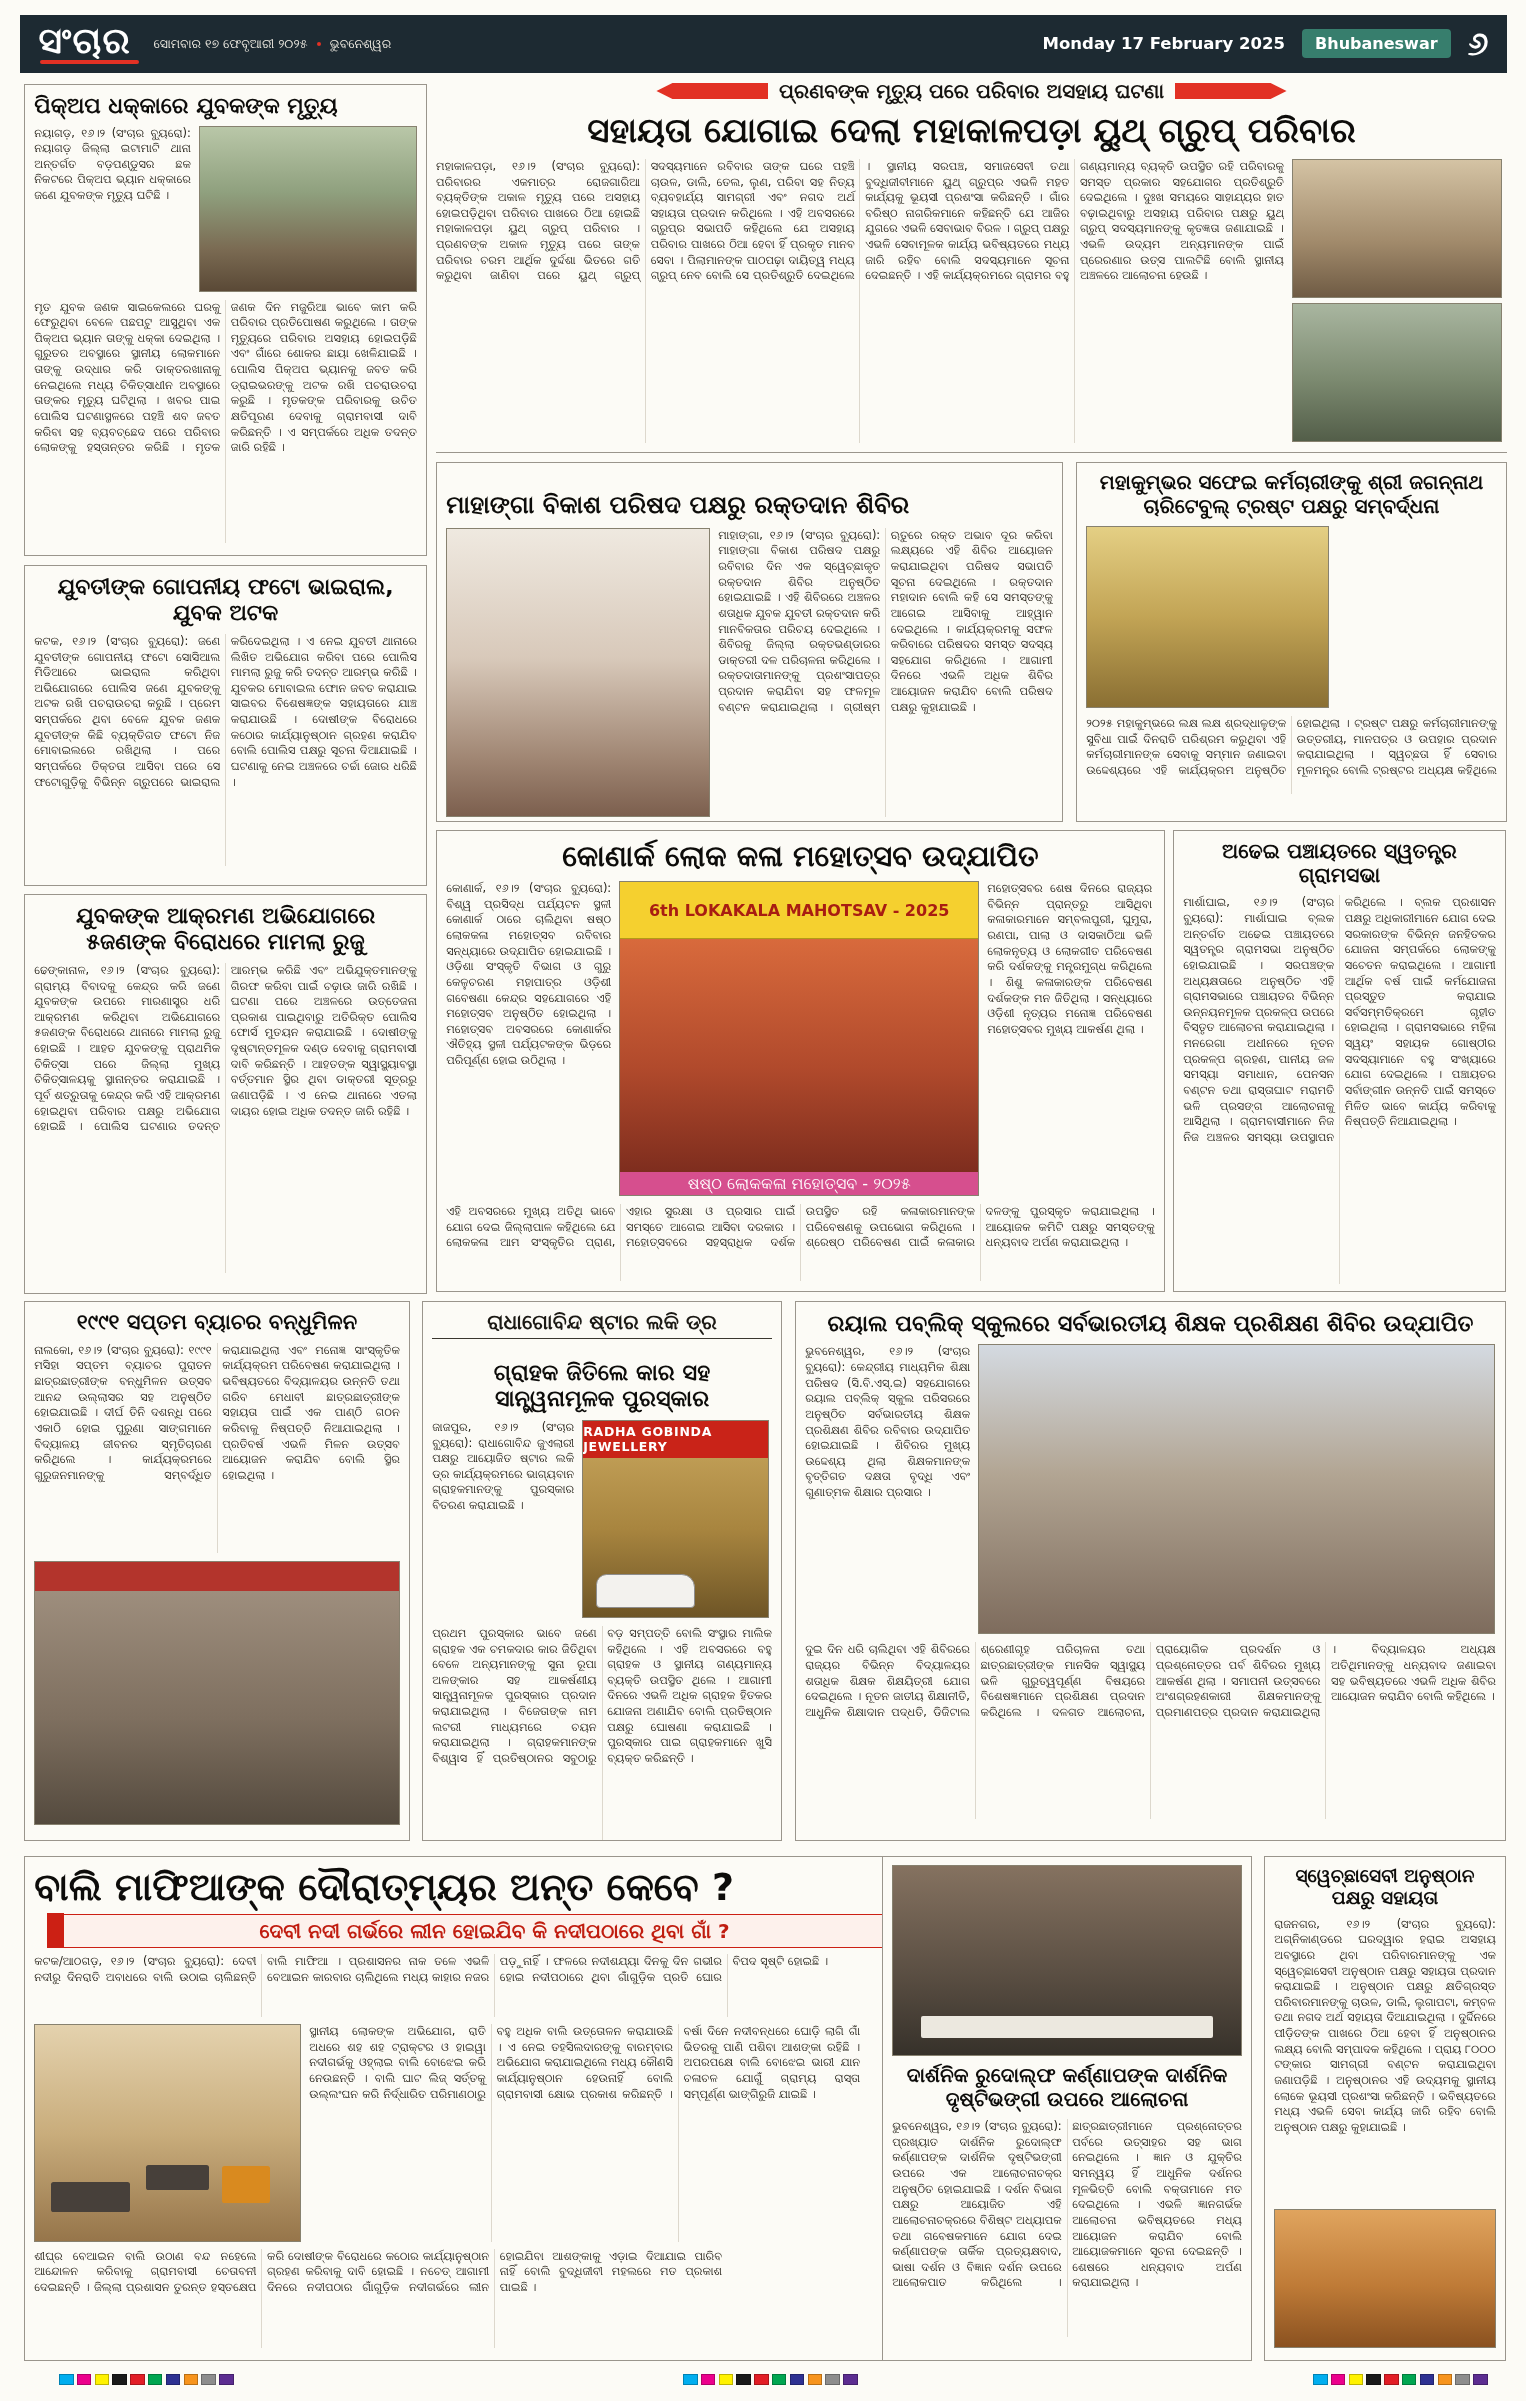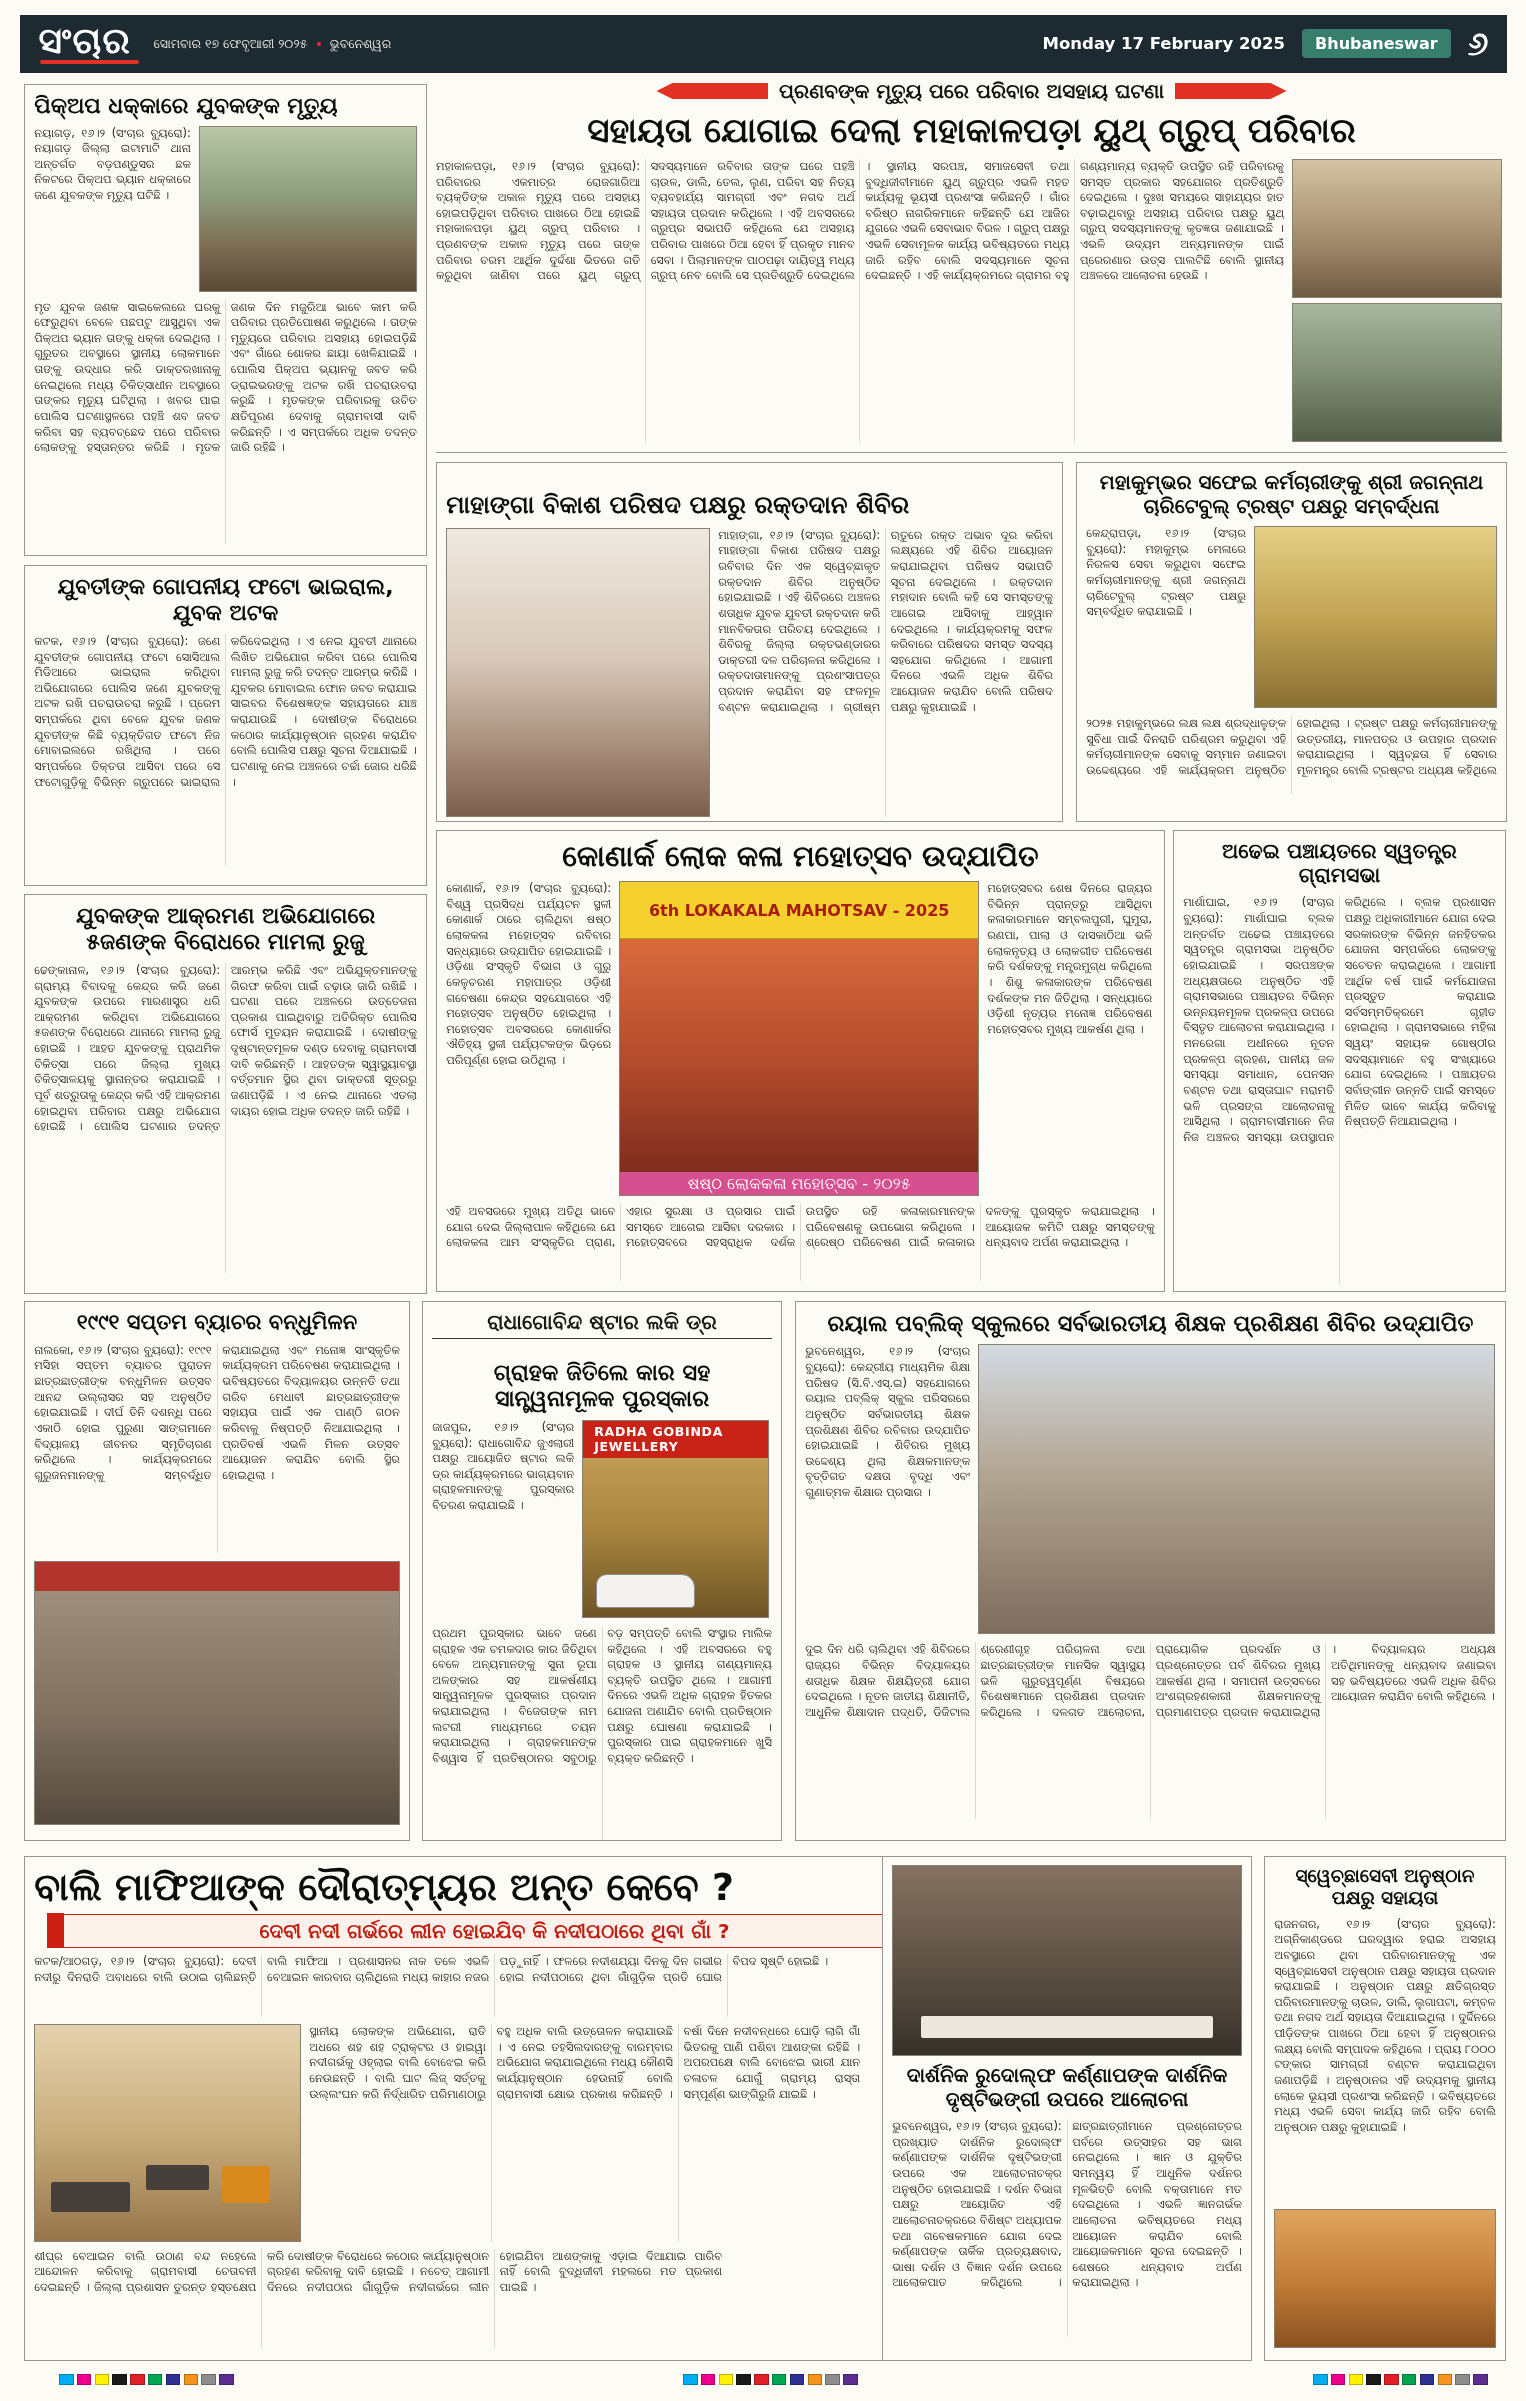--- a/index.html
+++ b/index.html
@@ -37,21 +37,21 @@
   .ph-blood     { background:linear-gradient(180deg,#efe9e0,#d8c9ba 45%,#a08673 80%,#7c5f4e); }
   .ph-felicit   { background:linear-gradient(180deg,#e4cf84,#c2a455 50%,#8a6f33); }
   .ph-stage-mid { background:linear-gradient(180deg,#d86a3c,#b14a2c 55%,#7e2d1e); }
   .ph-group     { background:linear-gradient(180deg,#a59584,#7e6f5f 60%,#544a3e); }
   .ph-school    { background:linear-gradient(180deg,#d4dae1,#b2a593 45%,#7e6c5d); }
   .ph-shop      { background:linear-gradient(180deg,#caa85f,#a8853f 55%,#6e5526); }
   .ph-sand      { background:linear-gradient(180deg,#e4d2ae,#c9ad7c 50%,#96754a); }
   .ph-meeting   { background:linear-gradient(180deg,#857260,#5c5044 55%,#36312a); }
   .ph-ngo       { background:linear-gradient(180deg,#e0a45e,#bf7b37 55%,#8a5120); }
   .ph-bannerstrip { position:absolute; left:0; top:0; right:0; height:29px; background:#b3342c; }
-  .ph-sign { position:absolute; left:0; top:0; right:0; height:37px; background:#c92318; color:#fff; font-weight:800; font-size:12.5px; display:flex; align-items:center; justify-content:center; letter-spacing:0.7px;padding-left:11px; }
+  .ph-sign { position:absolute; left:0; top:0; right:0; height:37px; background:#c92318; color:#fff; font-weight:800; font-size:12.5px; display:flex; align-items:center; justify-content:center; letter-spacing:0.7px; }
   .car-shape { position:absolute; left:13.2px; bottom:9.2px; width:99px; height:34px; background:#f3f2ee; border:0.7px solid #8d8d8d; border-radius:10.6px 13.2px 4px 4px; }
   .truck-shape { position:absolute; width:79px; height:30px; background:#47403a; border-radius:2.6px; }
   .excavator-shape { position:absolute; width:48px; height:37px; background:#d98a1f; border-radius:2.6px; }
   .table-strip { position:absolute; left:8%; bottom:17px; width:84%; height:22.4px; background:#ece8df; border-radius:2px; }
 
   
   .lok-banner { height:57px; background:#f5d02f; color:#a81d12; font-weight:800; font-size:16px; display:flex; align-items:center; justify-content:center; text-align:center; border-bottom:0.7px solid #b39a17; }
   .lok-strip { height:23px; background:#d64f8e; color:#fff; font-weight:400; font-size:16px; display:flex; align-items:center; justify-content:center; }
 
   
@@ -133,21 +133,20 @@
     <h2 class="hl" style="font-size:24.4px;margin-top:20px;">ମାହାଙ୍ଗା ବିକାଶ ପରିଷଦ ପକ୍ଷରୁ ରକ୍ତଦାନ ଶିବିର</h2>
     <div class="row" style="margin-top:8px;">
       <div class="photo ph-blood" style="width:264px; height:289px;"></div>
       <div class="body cols2" style="width:335px; height:289px;">ମାହାଙ୍ଗା, ୧୬।୨ (ସଂଚାର ବ୍ୟୁରୋ): ମାହାଙ୍ଗା ବିକାଶ ପରିଷଦ ପକ୍ଷରୁ ରବିବାର ଦିନ ଏକ ସ୍ୱେଚ୍ଛାକୃତ ରକ୍ତଦାନ ଶିବିର ଅନୁଷ୍ଠିତ ହୋଇଯାଇଛି । ଏହି ଶିବିରରେ ଅଞ୍ଚଳର ଶତାଧିକ ଯୁବକ ଯୁବତୀ ରକ୍ତଦାନ କରି ମାନବିକତାର ପରିଚୟ ଦେଇଥିଲେ । ଶିବିରକୁ ଜିଲ୍ଲା ରକ୍ତଭଣ୍ଡାରର ଡାକ୍ତରୀ ଦଳ ପରିଚାଳନା କରିଥିଲେ । ରକ୍ତଦାତାମାନଙ୍କୁ ପ୍ରଶଂସାପତ୍ର ପ୍ରଦାନ କରାଯିବା ସହ ଫଳମୂଳ ବଣ୍ଟନ କରାଯାଇଥିଲା । ଗ୍ରୀଷ୍ମ ଋତୁରେ ରକ୍ତ ଅଭାବ ଦୂର କରିବା ଲକ୍ଷ୍ୟରେ ଏହି ଶିବିର ଆୟୋଜନ କରାଯାଇଥିବା ପରିଷଦ ସଭାପତି ସୂଚନା ଦେଇଥିଲେ । ରକ୍ତଦାନ ମହାଦାନ ବୋଲି କହି ସେ ସମସ୍ତଙ୍କୁ ଆଗେଇ ଆସିବାକୁ ଆହ୍ୱାନ ଦେଇଥିଲେ । କାର୍ଯ୍ୟକ୍ରମକୁ ସଫଳ କରିବାରେ ପରିଷଦର ସମସ୍ତ ସଦସ୍ୟ ସହଯୋଗ କରିଥିଲେ । ଆଗାମୀ ଦିନରେ ଏଭଳି ଅଧିକ ଶିବିର ଆୟୋଜନ କରାଯିବ ବୋଲି ପରିଷଦ ପକ୍ଷରୁ କୁହାଯାଇଛି ।</div>
     </div>
   </section>
 
   <section class="art boxed" style="left:1076px; top:462px; width:431px; height:360px;">
     <h2 class="hl center" style="font-size:20px;">ମହାକୁମ୍ଭର ସଫେଇ କର୍ମଚାରୀଙ୍କୁ ଶ୍ରୀ ଜଗନ୍ନାଥ ଚାରିଟେବୁଲ୍ ଟ୍ରଷ୍ଟ ପକ୍ଷରୁ ସମ୍ବର୍ଦ୍ଧନା</h2>
     <div class="row" style="margin-top:8px;">
-      <div class="body" style="width:160px; height:182px;">କେନ୍ଦ୍ରାପଡ଼ା, ୧୬।୨ (ସଂଚାର ବ୍ୟୁରୋ): ମହାକୁମ୍ଭ ମେଳାରେ ନିରଳସ ସେବା କରୁଥିବା ସଫେଇ କର୍ମଚାରୀମାନଙ୍କୁ ଶ୍ରୀ ଜଗନ୍ନାଥ ଚାରିଟେବୁଲ୍ ଟ୍ରଷ୍ଟ ପକ୍ଷରୁ ସମ୍ବର୍ଦ୍ଧିତ କରାଯାଇଛି ।</div>
       <div class="photo ph-felicit" style="width:243px; height:182px;"></div>
     </div>
     <div class="body cols2" style="margin-top:8px; height:78px;">୨୦୨୫ ମହାକୁମ୍ଭରେ ଲକ୍ଷ ଲକ୍ଷ ଶ୍ରଦ୍ଧାଳୁଙ୍କ ସୁବିଧା ପାଇଁ ଦିନରାତି ପରିଶ୍ରମ କରୁଥିବା ଏହି କର୍ମଚାରୀମାନଙ୍କ ସେବାକୁ ସମ୍ମାନ ଜଣାଇବା ଉଦ୍ଦେଶ୍ୟରେ ଏହି କାର୍ଯ୍ୟକ୍ରମ ଅନୁଷ୍ଠିତ ହୋଇଥିଲା । ଟ୍ରଷ୍ଟ ପକ୍ଷରୁ କର୍ମଚାରୀମାନଙ୍କୁ ଉତ୍ତରୀୟ, ମାନପତ୍ର ଓ ଉପହାର ପ୍ରଦାନ କରାଯାଇଥିଲା । ସ୍ୱଚ୍ଛତା ହିଁ ସେବାର ମୂଳମନ୍ତ୍ର ବୋଲି ଟ୍ରଷ୍ଟର ଅଧ୍ୟକ୍ଷ କହିଥିଲେ । ଏହି ଅବସରରେ ବହୁ ସାଧୁସନ୍ଥ, ଶ୍ରଦ୍ଧାଳୁ ତଥା ସ୍ୱେଚ୍ଛାସେବୀ ଉପସ୍ଥିତ ଥିଲେ । ସମସ୍ତଙ୍କ ସହଯୋଗରେ କାର୍ଯ୍ୟକ୍ରମ ସଫଳ ହୋଇଥିଲା ।</div>
   </section>
 
   <section class="art boxed" style="left:436px; top:830px; width:729px; height:462px;">
     <h2 class="hl center" style="font-size:29px;">କୋଣାର୍କ ଲୋକ କଳା ମହୋତ୍ସବ ଉଦ୍ଯାପିତ</h2>
     <div class="row" style="margin-top:8px;">
       <div class="body" style="width:165px; height:315px;">କୋଣାର୍କ, ୧୬।୨ (ସଂଚାର ବ୍ୟୁରୋ): ବିଶ୍ୱ ପ୍ରସିଦ୍ଧ ପର୍ଯ୍ୟଟନ ସ୍ଥଳୀ କୋଣାର୍କ ଠାରେ ଚାଲିଥିବା ଷଷ୍ଠ ଲୋକକଳା ମହୋତ୍ସବ ରବିବାର ସନ୍ଧ୍ୟାରେ ଉଦ୍ଯାପିତ ହୋଇଯାଇଛି । ଓଡ଼ିଶା ସଂସ୍କୃତି ବିଭାଗ ଓ ଗୁରୁ କେଳୁଚରଣ ମହାପାତ୍ର ଓଡ଼ିଶୀ ଗବେଷଣା କେନ୍ଦ୍ର ସହଯୋଗରେ ଏହି ମହୋତ୍ସବ ଅନୁଷ୍ଠିତ ହୋଇଥିଲା । ମହୋତ୍ସବ ଅବସରରେ କୋଣାର୍କର ଐତିହ୍ୟ ସ୍ଥଳୀ ପର୍ଯ୍ୟଟକଙ୍କ ଭିଡ଼ରେ ପରିପୂର୍ଣ୍ଣ ହୋଇ ଉଠିଥିଲା ।</div>
       <div class="photo" style="width:360px; height:315px; display:flex; flex-direction:column;">

